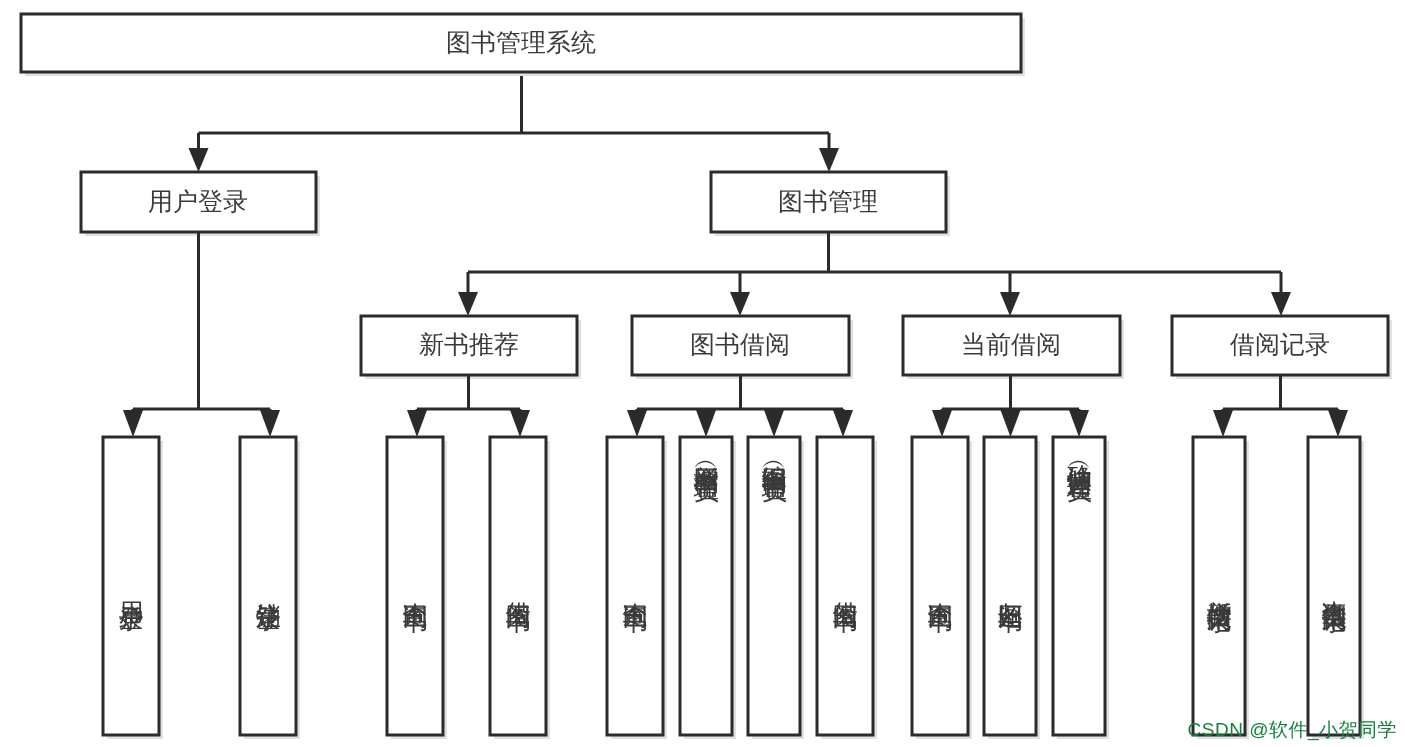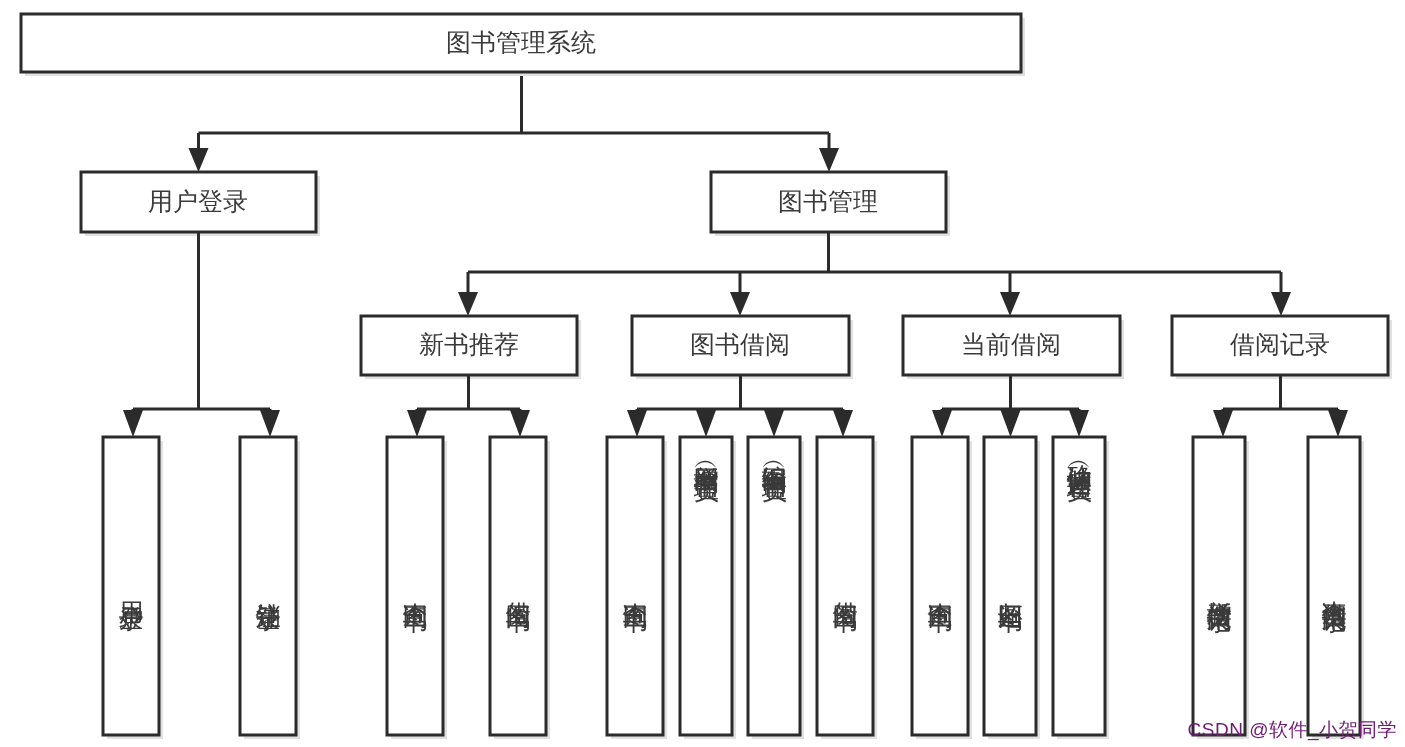--- a/index.html
+++ b/index.html
@@ -70,21 +70,21 @@
     letter-spacing: 2px;
     white-space: nowrap;
     text-align: center;
   }
   .watermark {
     position: absolute;
     right: 8px;
     bottom: 4px;
     font-family: "Liberation Sans", "DejaVu Sans", sans-serif;
     font-size: 19px;
-    color: #701a75;
+    color: #15803d;
     letter-spacing: 0.5px;
     white-space: nowrap;
   }
 </style>
 </head>
 <body>
 
 <div id="diagram-root">
 
   <svg class="flow" viewBox="0 0 1405 747" xmlns="http://www.w3.org/2000/svg">

